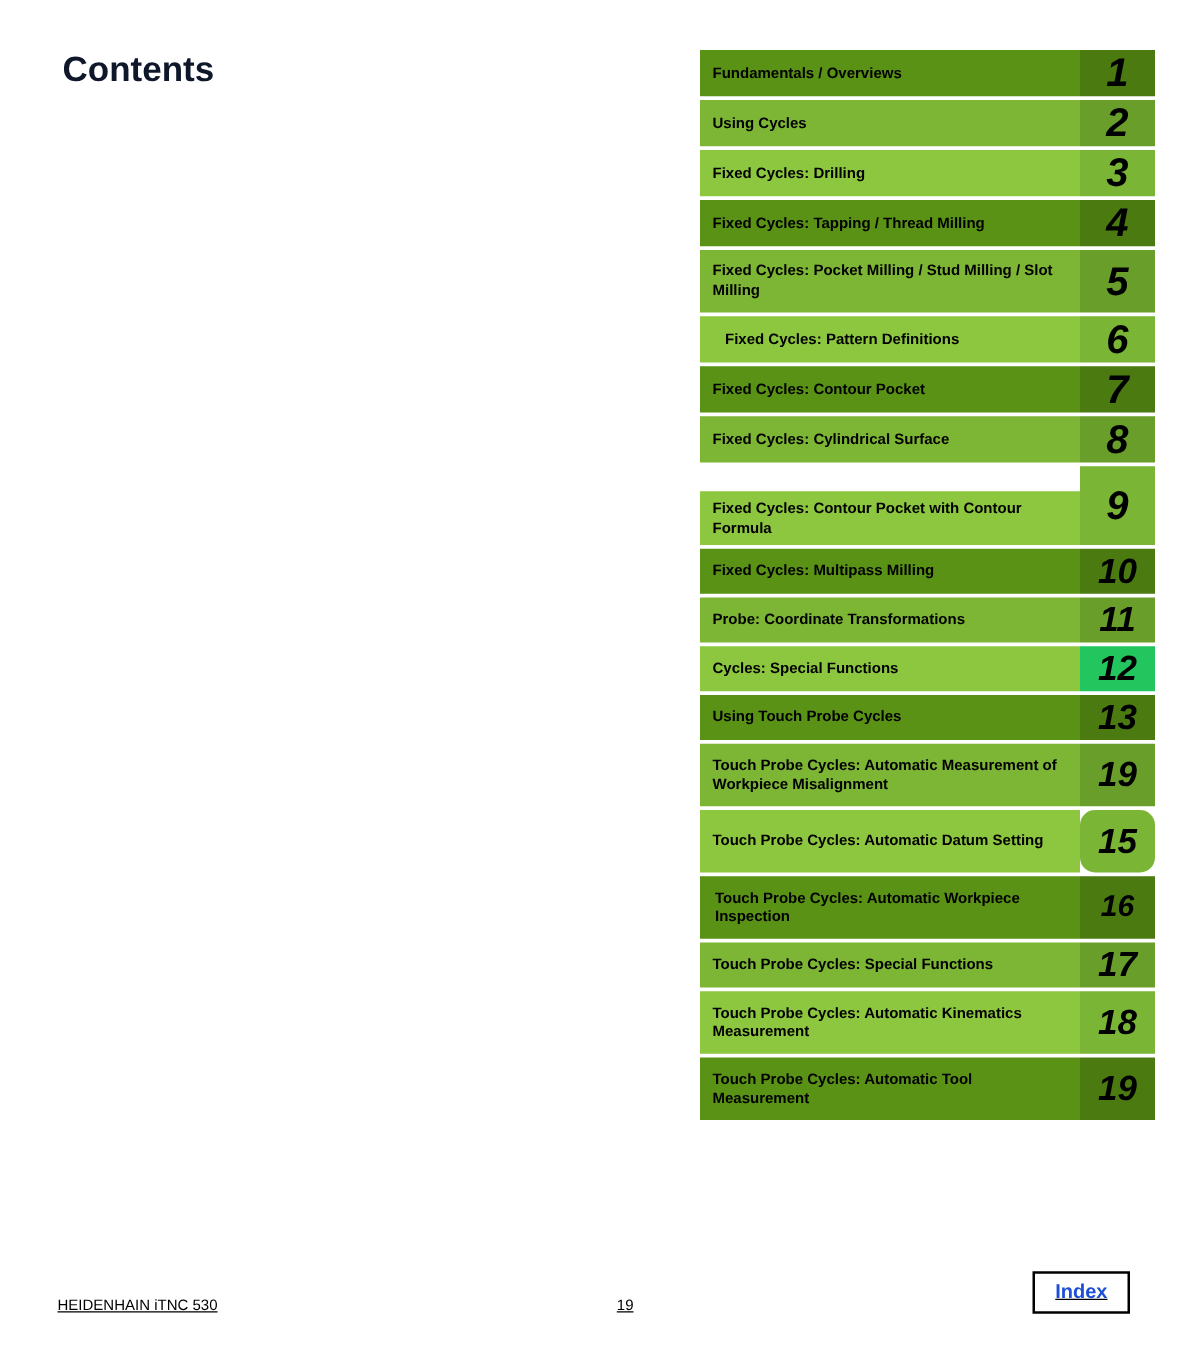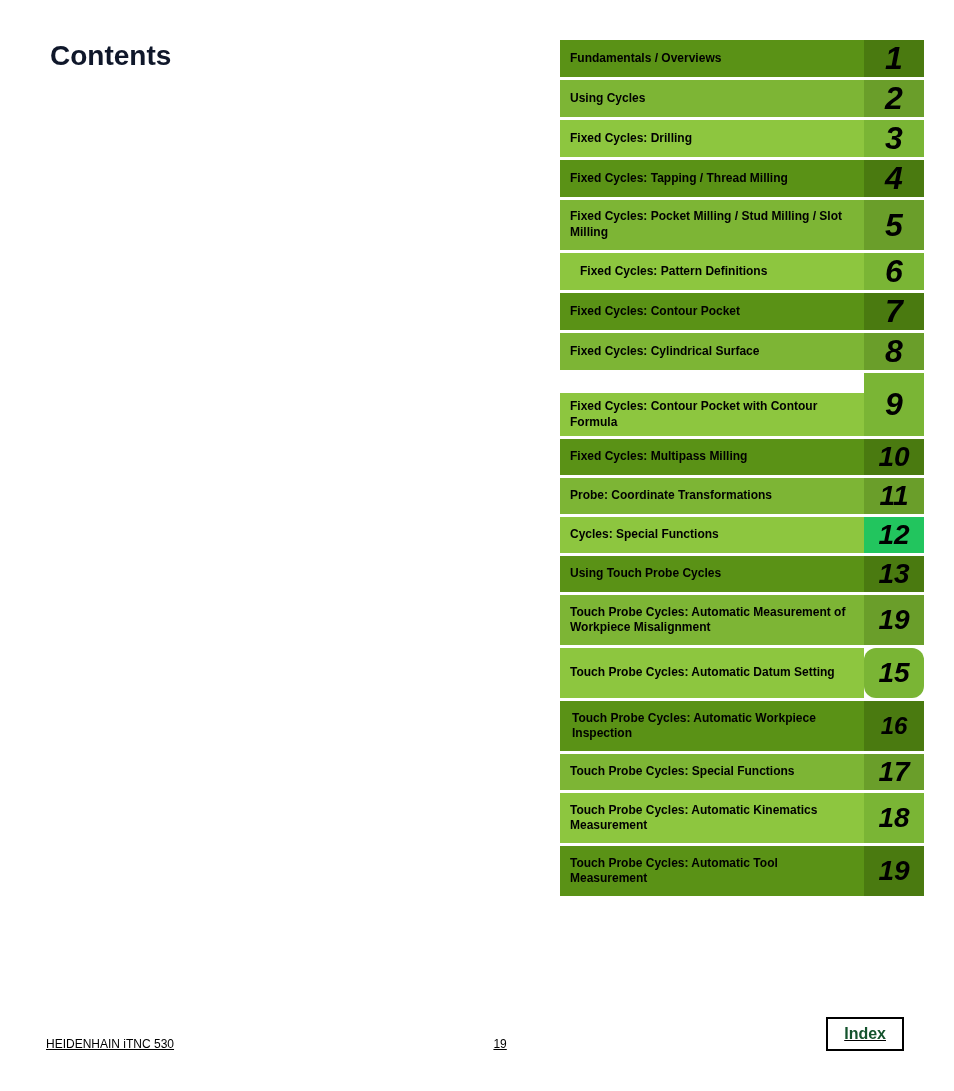--- a/index.html
+++ b/index.html
@@ -95,21 +95,21 @@
       flex-direction: column;
       align-items: flex-end;
       gap: 4px;
     }
 
     .index-box {
       border: 2px solid #000;
       padding: 6px 16px;
       font-size: 16px;
       font-weight: bold;
-      color: #14532d;
+      color: #1d4ed8;
       background: #fff;
     }
   </style>
 </head>
 <body>
 
 <div class="page">
 
   <div class="contents-title">Contents</div>
 

